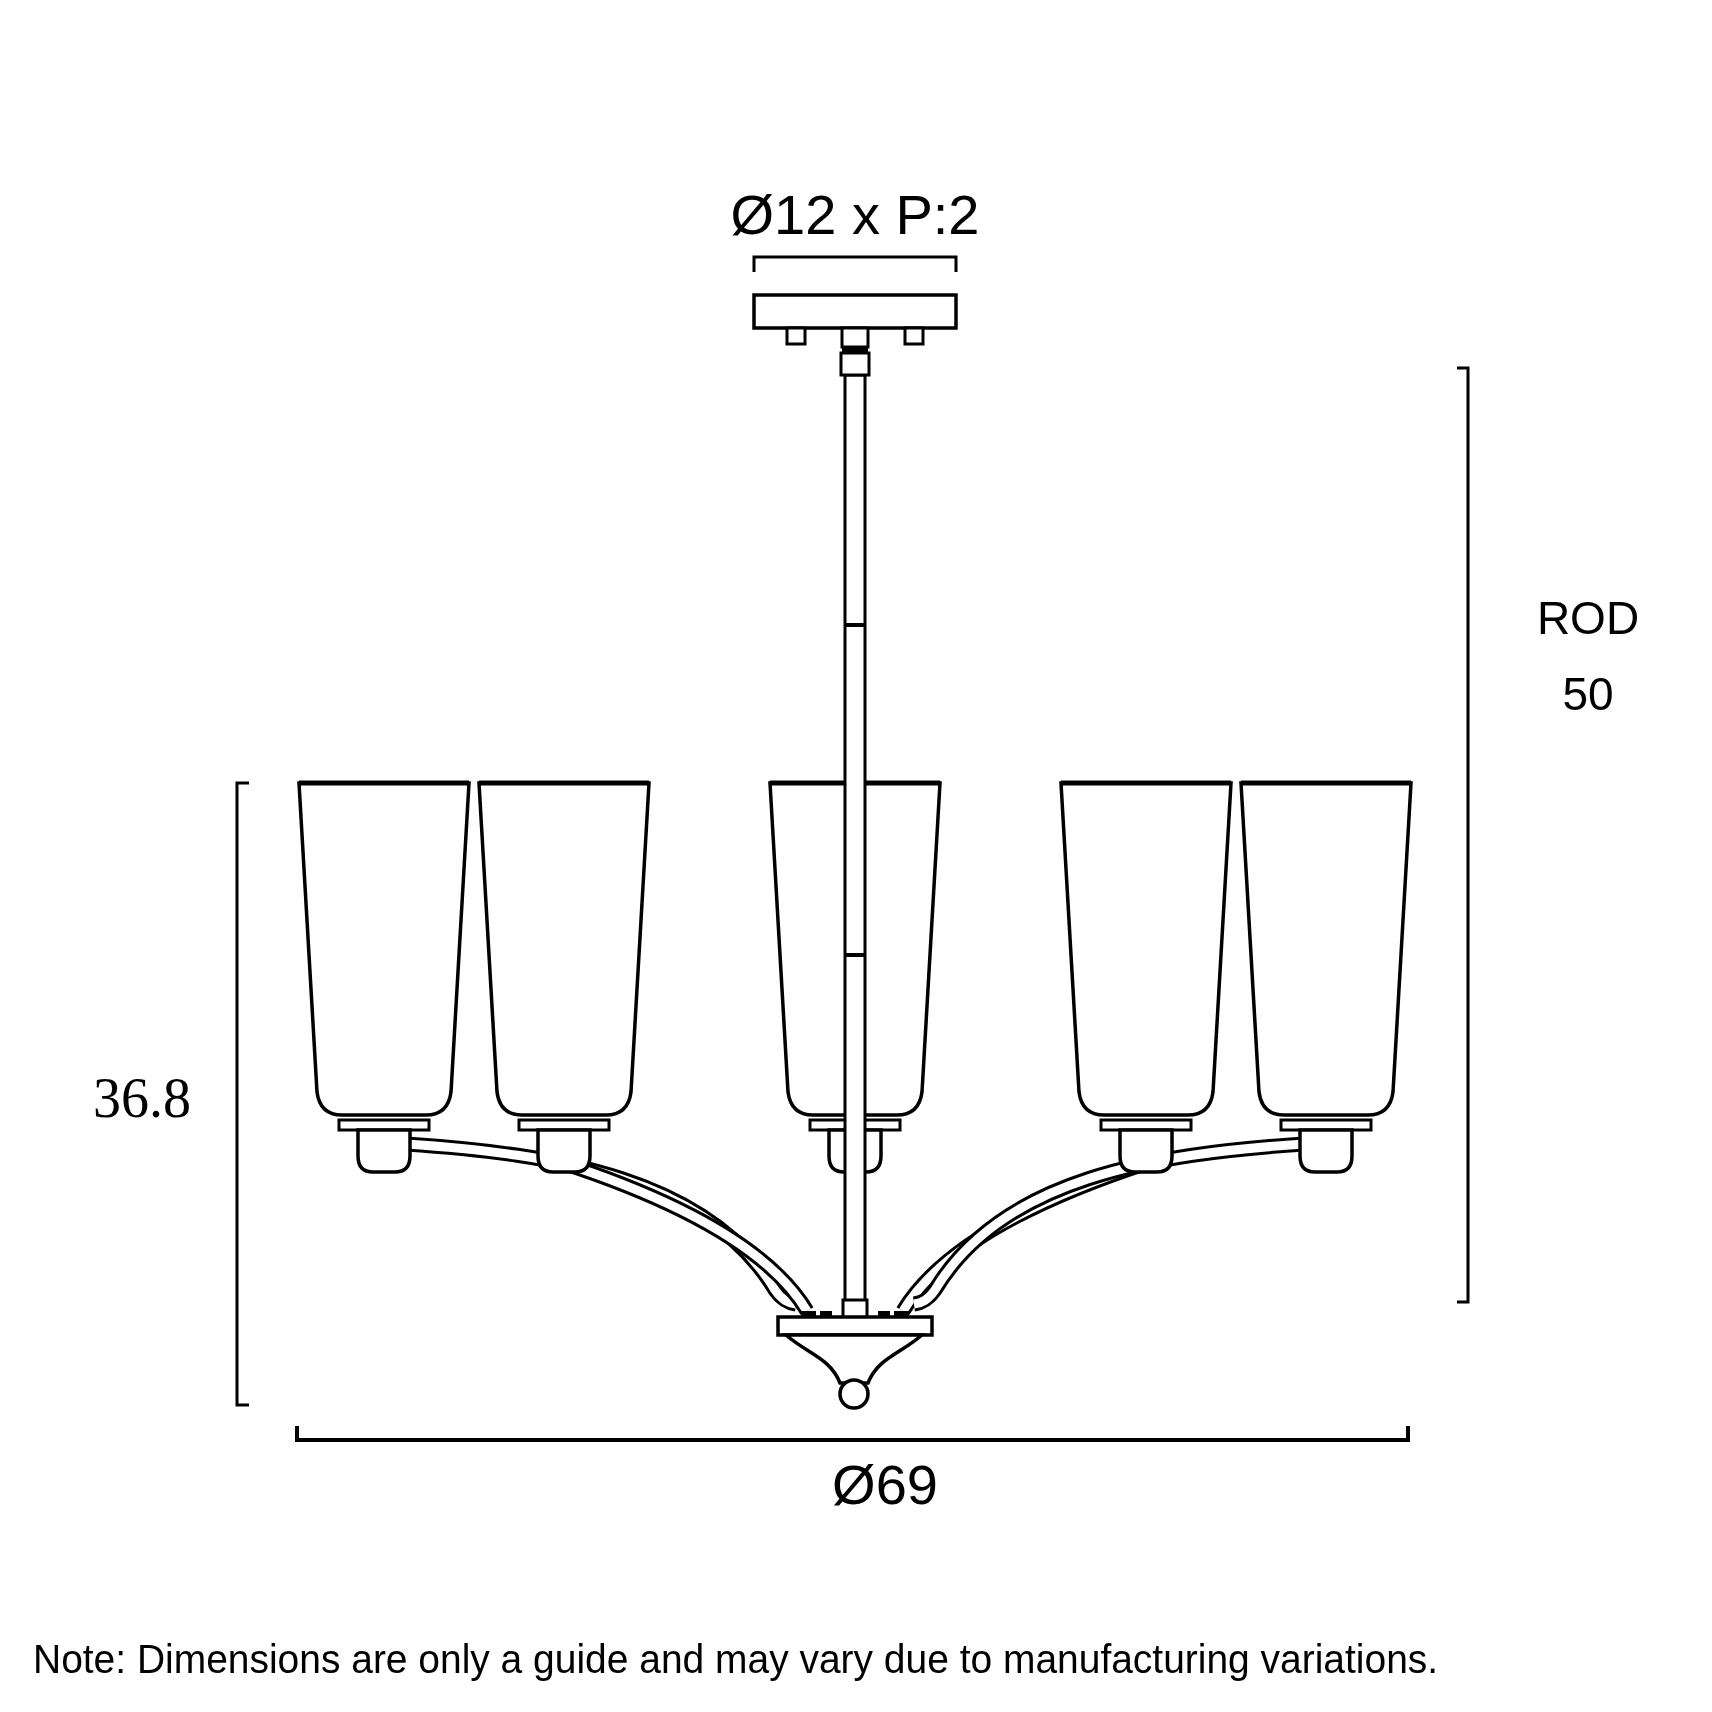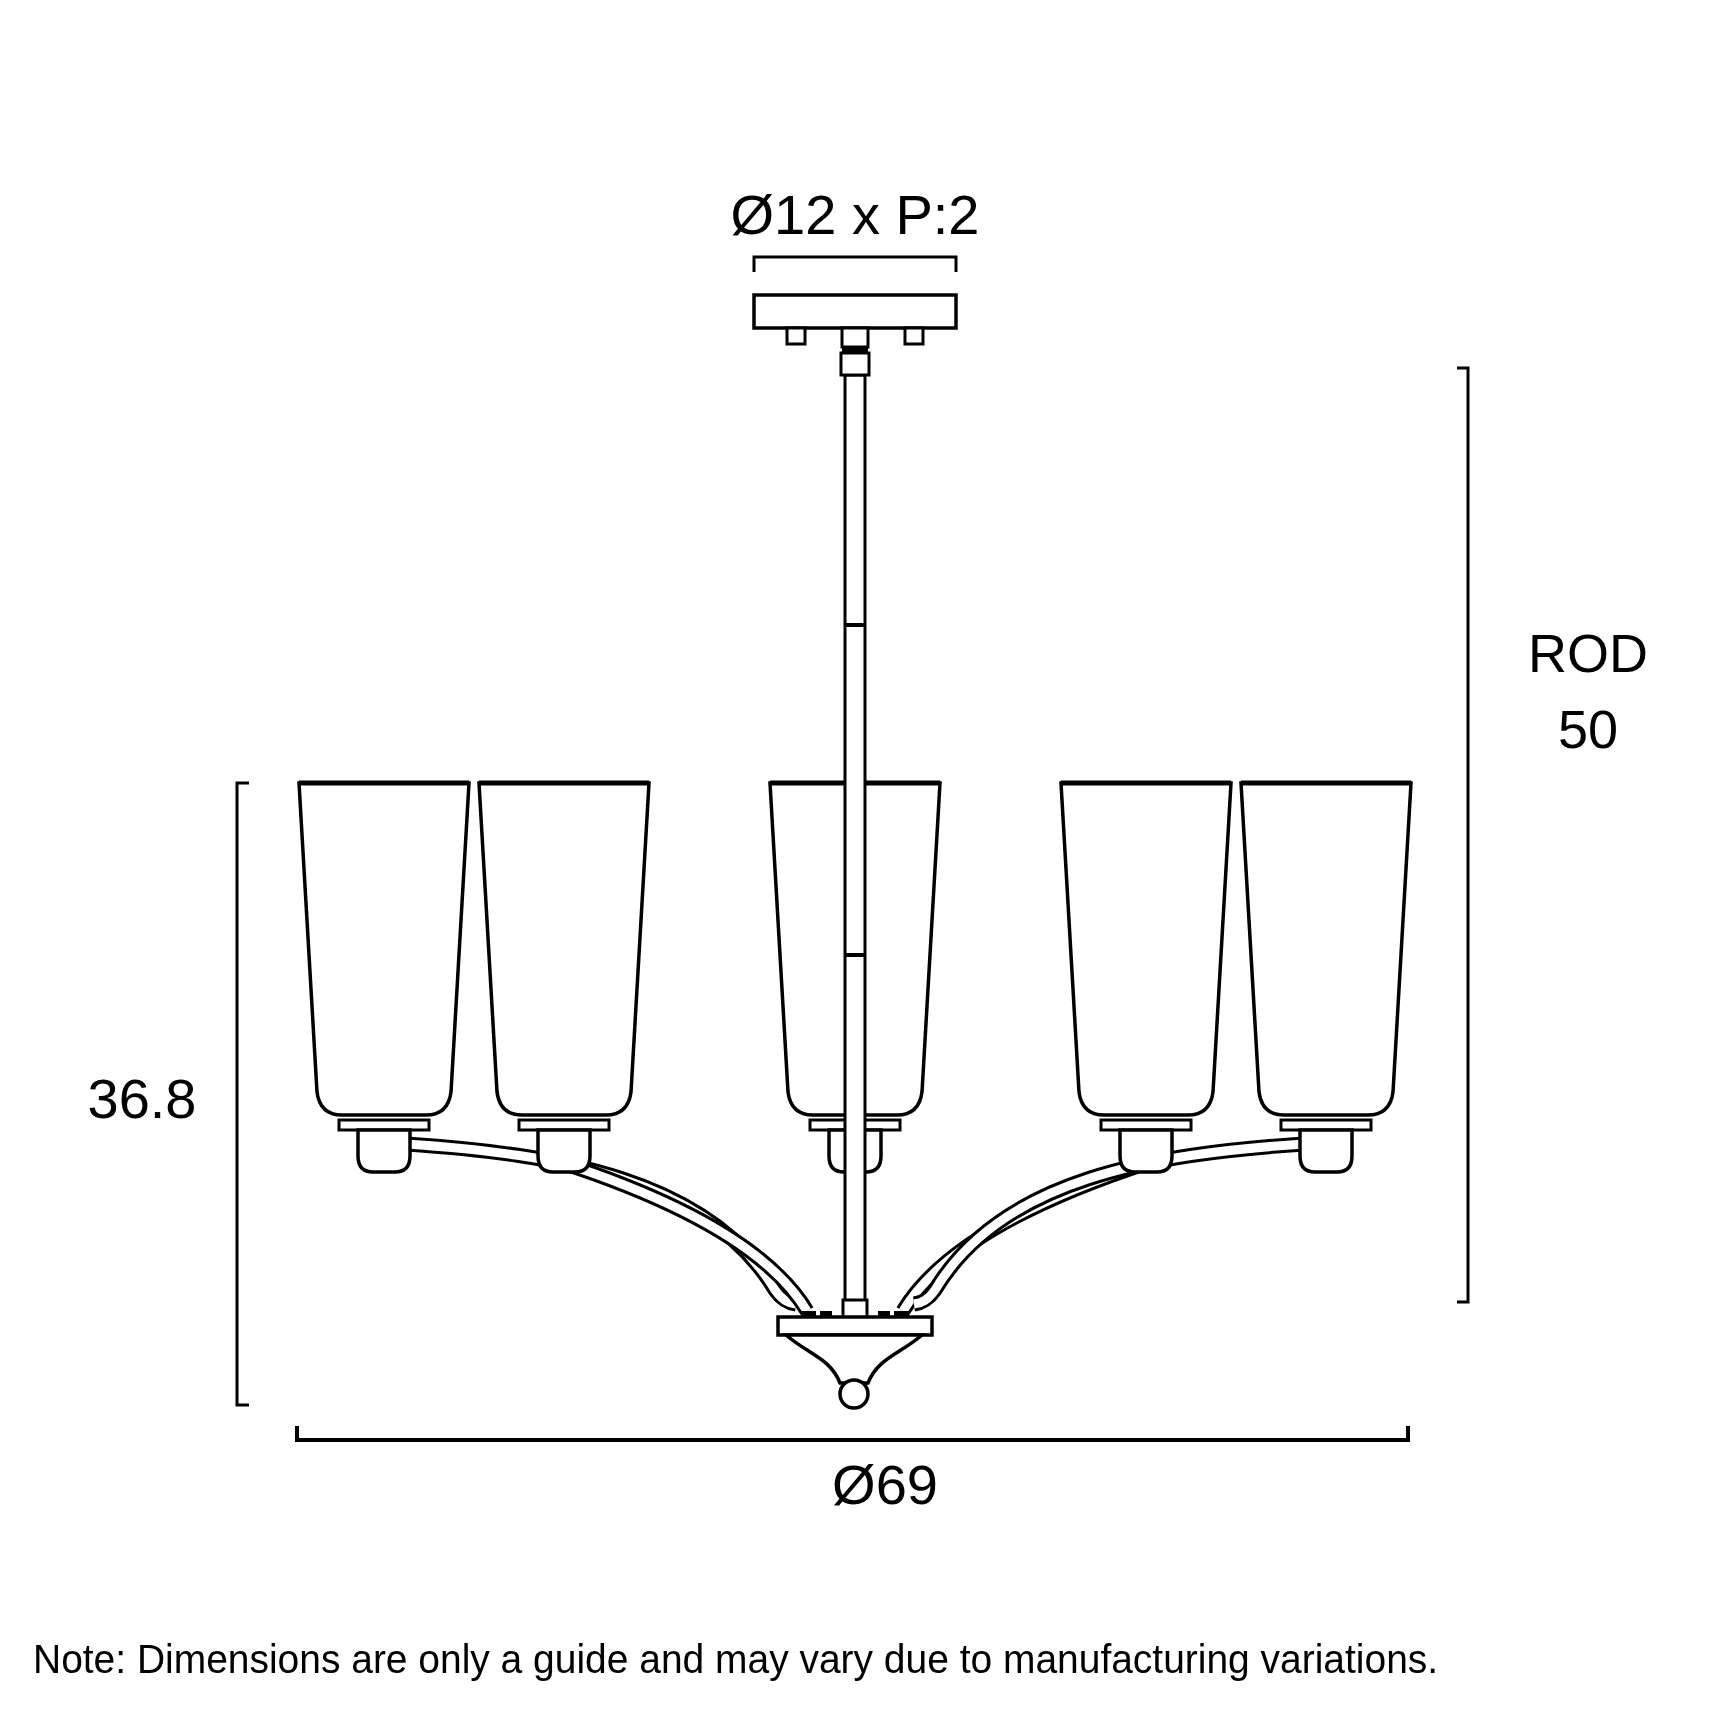--- a/index.html
+++ b/index.html
@@ -14,23 +14,23 @@
   svg{position:absolute;left:0;top:0;}
   .dim-label{
     position:absolute;
     font-size:56px;
     color:#000;
     white-space:nowrap;
     transform:translateX(-50%);
   }
   .rod-label{
     position:absolute;
-    left:1588px;top:615px;
+    left:1588px;top:580px;
     transform:translateX(-50%);
-    font-size:54px;
+    font-size:46px;
     line-height:76px;
     text-align:center;
     white-space:nowrap;
   }
   .note{
     position:absolute;
     left:33px;top:1636px;
     font-size:41px;
     white-space:nowrap;
     transform:scaleX(0.95);
@@ -136,21 +136,21 @@
     <g stroke-width="3">
       <polyline points="754,272 754,257 956,257 956,272"></polyline>
       <polyline points="249,783 237,783 237,1405 249,1405"></polyline>
       <polyline points="1457,368 1468,368 1468,1302 1457,1302"></polyline>
       <polyline stroke-width="4" points="297,1426 297,1440 1408,1440 1408,1426"></polyline>
     </g>
   </svg>
 
   <div class="dim-label" style="left:855px;top:182px;">Ø12 x P:2</div>
 
-  <div class="dim-label" style="left:142px;top:1066px;">36.8</div>
+  <div class="dim-label" style="left:142px;top:1066px;font-family:Liberation Serif, serif;">36.8</div>
 
   <div class="rod-label">
     <div>ROD</div>
     <div>50</div>
   </div>
 
   <div class="dim-label" style="left:885px;top:1452px;">Ø69</div>
 
   <div class="note">Note: Dimensions are only a guide and may vary due to manufacturing variations.</div>
 

